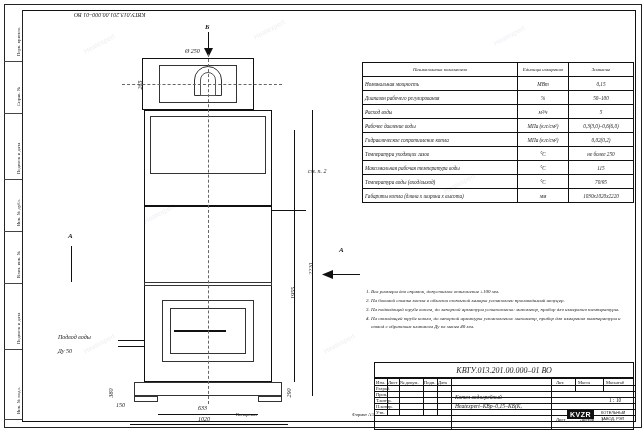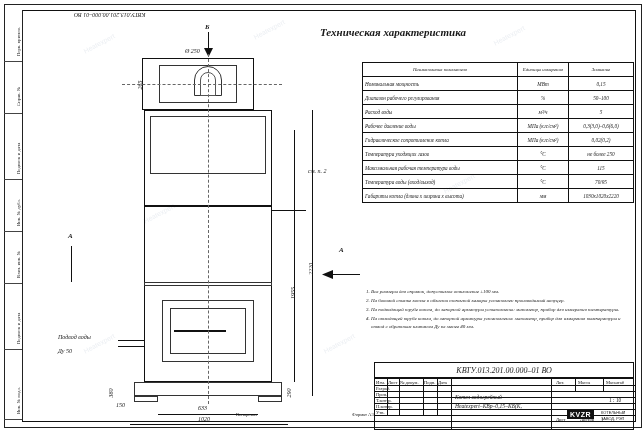--- a/index.html
+++ b/index.html
@@ -100,21 +100,20 @@
     <div class="wm" style="left:60px;top:30px;">Heatexpert</div>
     <div class="wm" style="left:230px;top:16px;">Heatexpert</div>
     <div class="wm" style="left:470px;top:22px;">Heatexpert</div>
     <div class="wm" style="left:120px;top:200px;">Heatexpert</div>
     <div class="wm" style="left:420px;top:170px;">Heatexpert</div>
     <div class="wm" style="left:60px;top:330px;">Heatexpert</div>
     <div class="wm" style="left:300px;top:330px;">Heatexpert</div>
 
     <div style="position:absolute;left:52px;top:2px;font-size:6px;font-style:italic;transform:rotate(180deg);">КВТУ.013.201.00.000–01 ВО</div>
 
-    <div class="title-top">Техническая характеристика</div>
 
     <table class="spec">
       <thead>
         <tr>
           <th>Наименование показателя</th>
           <th>Единицы измерения</th>
           <th>Значение</th>
         </tr>
       </thead>
       <tbody id="spec-body">

